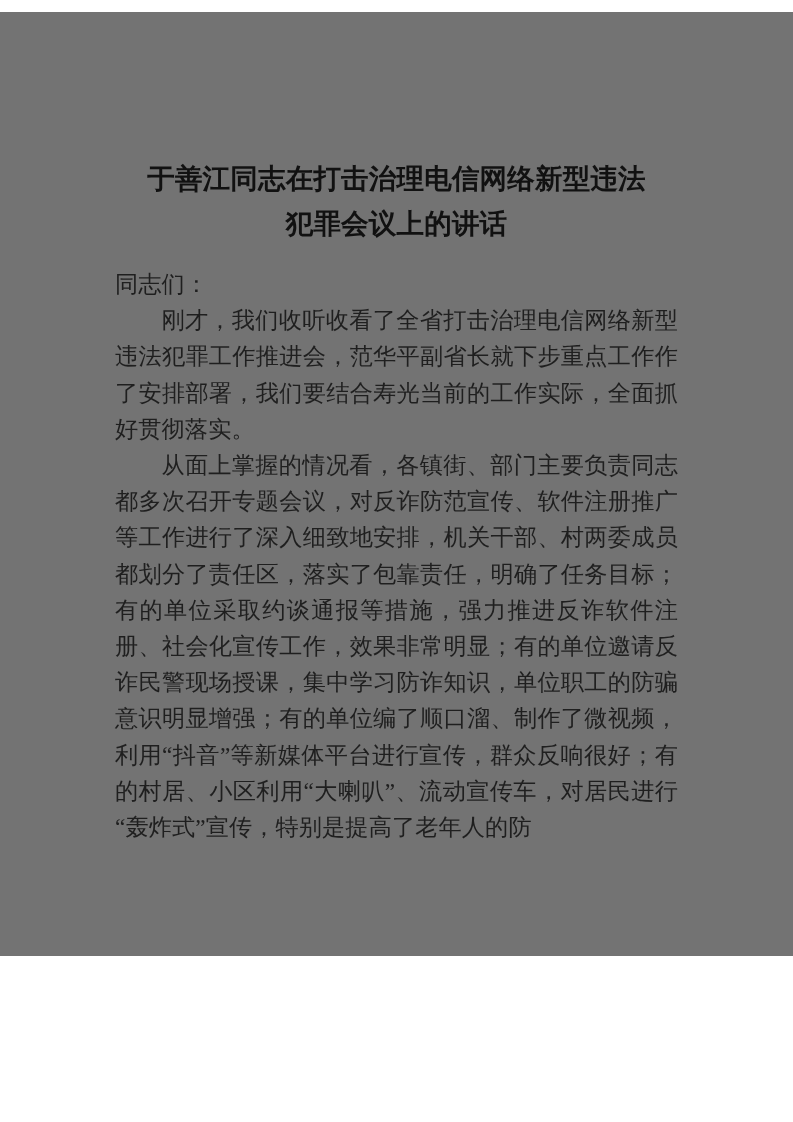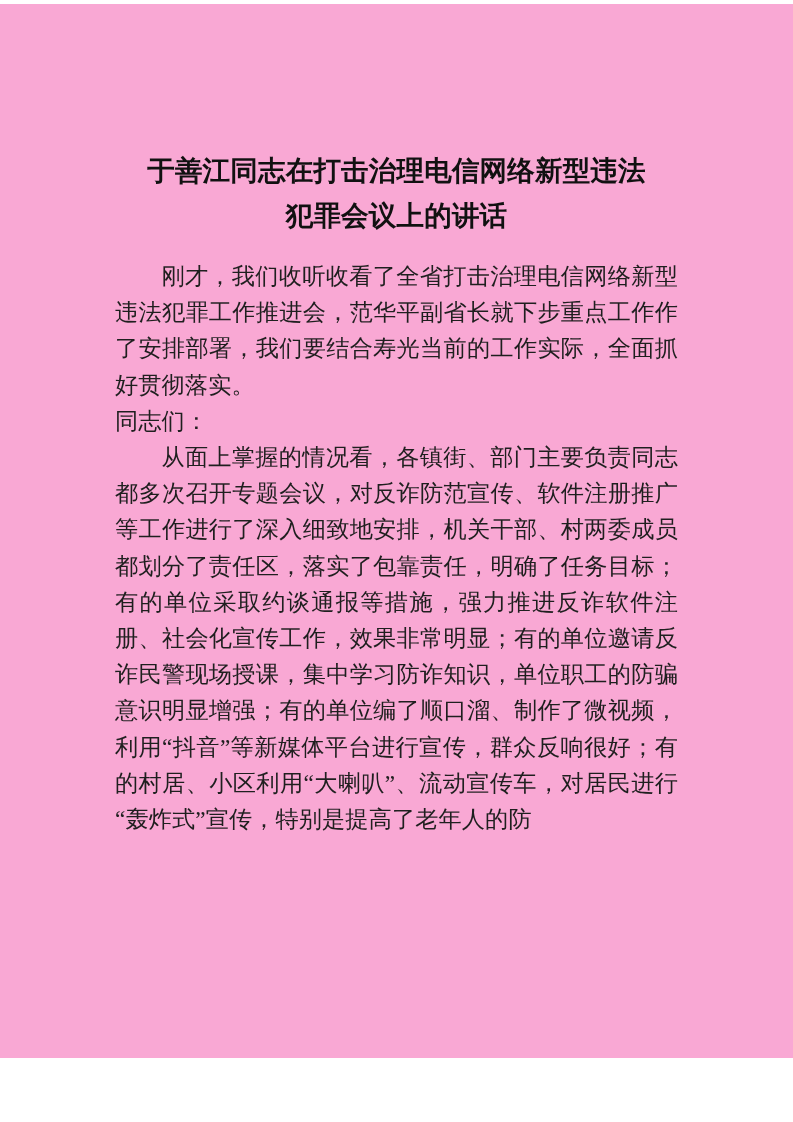--- a/index.html
+++ b/index.html
@@ -11,23 +11,23 @@
 
   body {
     font-family: "Liberation Serif", "DejaVu Serif", serif;
     color: #1a1a1a;
     -webkit-font-smoothing: antialiased;
   }
 
   .page {
     position: relative;
     width: 793px;
-    height: 1054px;
-    margin: 4px auto;
-    background: #f9a8d4;
+    height: 944px;
+    margin: 12px auto;
+    background: #737373;
     overflow: hidden;
     box-sizing: border-box;
   }
 
   
   .doc-title {
     position: absolute;
     left: 115px;
     top: 126px;
     width: 563px;
@@ -72,18 +72,18 @@
 </style>
 </head>
 <body>
 
 <div class="page">
 
   <h1 class="doc-title">于善江同志在打击治理电信网络新型违法
 犯罪会议上的讲话</h1>
 
   <div class="doc-body">
+    <p class="para salutation">同志们：</p>
     <p class="para indent">刚才，我们收听收看了全省打击治理电信网络新型违法犯罪工作推进会，范华平副省长就下步重点工作作了安排部署，我们要结合寿光当前的工作实际，全面抓好贯彻落实。</p>
-    <p class="para salutation">同志们：</p>
     <p class="para indent">从面上掌握的情况看，各镇街、部门主要负责同志都多次召开专题会议，对反诈防范宣传、软件注册推广等工作进行了深入细致地安排，机关干部、村两委成员都划分了责任区，落实了包靠责任，明确了任务目标；有的单位采取约谈通报等措施，强力推进反诈软件注册、社会化宣传工作，效果非常明显；有的单位邀请反诈民警现场授课，集中学习防诈知识，单位职工的防骗意识明显增强；有的单位编了顺口溜、制作了微视频，利用“抖音”等新媒体平台进行宣传，群众反响很好；有的村居、小区利用“大喇叭”、流动宣传车，对居民进行“轰炸式”宣传，特别是提高了老年人的防</p>
   </div>
 
 </div>
 
 </body></html>

